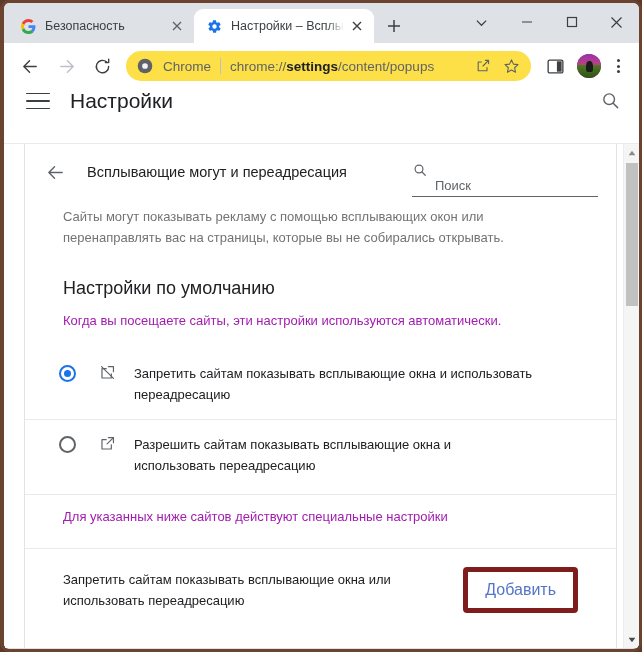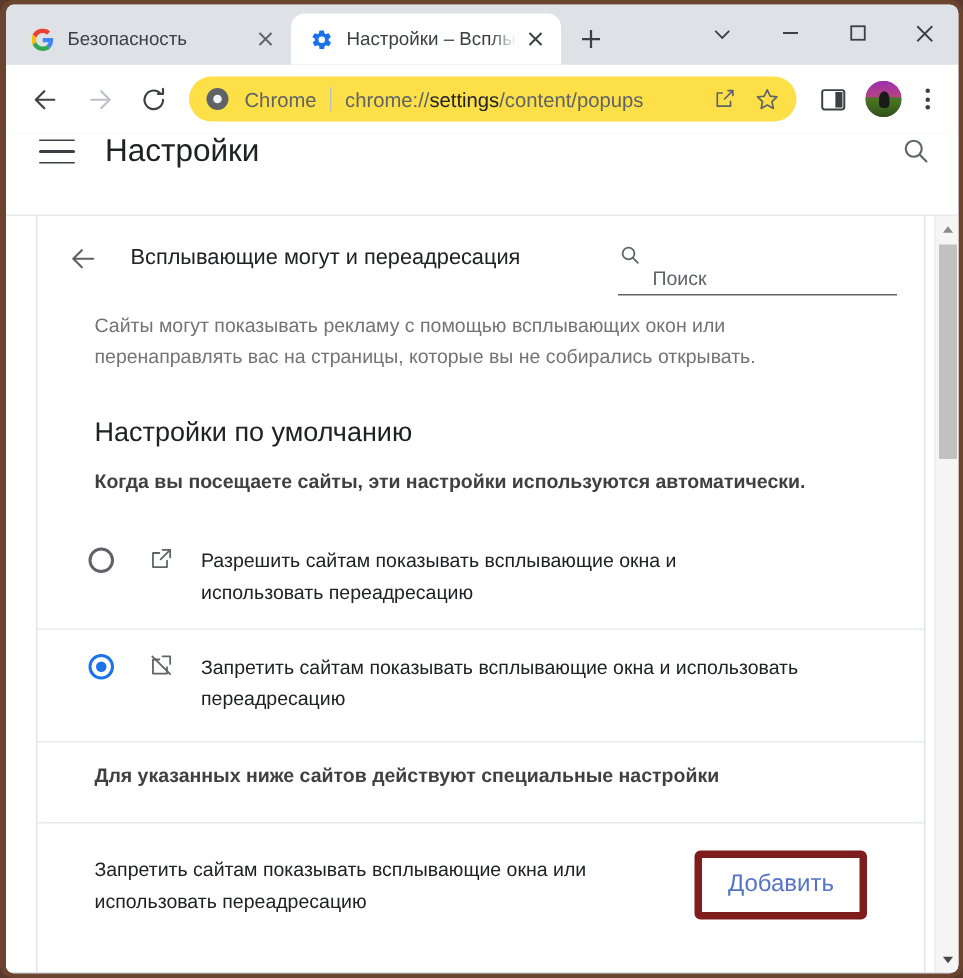--- a/index.html
+++ b/index.html
@@ -135,21 +135,21 @@
     flex: 0 0 1px;
   }
   .omni-url {
     flex: 1 1 auto;
     font-size: 13.5px;
     color: #5f6368;
     white-space: nowrap;
     overflow: hidden;
     min-width: 0;
   }
-  .omni-url b { color: #202124; font-weight: 400; }
+  .omni-url b { color: #202124; font-weight: 700; }
   .omni-right { display: flex; align-items: center; flex: 0 0 auto; }
   .omni-btn {
     width: 26px; height: 26px;
     display: flex; align-items: center; justify-content: center;
     color: #5f6368;
     margin: 0 1px;
   }
 
   .avatar {
     width: 24px; height: 24px;
@@ -290,23 +290,22 @@
 
   .section-title {
     padding: 30px 38px 0 38px;
     font-size: 18px;
     color: #202124;
     font-weight: 400;
   }
   .section-sub {
     padding: 12px 38px 0 38px;
     font-size: 13px;
-    color: #404040;
+    color: #a21caf;
     line-height: 1.5;
-    font-weight: bold;
   }
 
   .radio-list { margin-top: 18px; }
   .radio-row {
     display: flex;
     align-items: flex-start;
     padding: 14px 38px 14px 34px;
     position: relative;
   }
   .radio-row + .radio-row { border-top: 1px solid #e8eaed; }
@@ -578,41 +577,41 @@
         </div>
 
         <div class="desc">Сайты могут показывать рекламу с помощью всплывающих окон или перенаправлять вас на страницы, которые вы не собирались открывать.</div>
 
         <div class="section-title">Настройки по умолчанию</div>
         <div class="section-sub">Когда вы посещаете сайты, эти настройки используются автоматически.</div>
 
         <div class="radio-list">
 
           <div class="radio-row">
+            <span class="radio checked"></span>
+            <span class="radio-icon">
+              <svg width="17" height="17" viewBox="0 0 20 20">
+                <path d="M11 3 H17 V9" stroke="#5f6368" stroke-width="1.4" fill="none" stroke-linecap="round" stroke-linejoin="round"></path>
+                <path d="M14.5 11.5 V16.5 H3.5 V5.5 H8.5" stroke="#5f6368" stroke-width="1.4" fill="none" stroke-linecap="round" stroke-linejoin="round"></path>
+                <path d="M3 3 L17 17" stroke="#5f6368" stroke-width="1.4" stroke-linecap="round"></path>
+              </svg>
+            </span>
+            <span class="radio-label">Запретить сайтам показывать всплывающие окна и использовать переадресацию</span>
+          </div>
+
+          <div class="radio-row">
             <span class="radio"></span>
             <span class="radio-icon">
               <svg width="17" height="17" viewBox="0 0 20 20">
                 <path d="M11 3 H17 V9" stroke="#5f6368" stroke-width="1.4" fill="none" stroke-linecap="round" stroke-linejoin="round"></path>
                 <path d="M17 3 L9.5 10.5" stroke="#5f6368" stroke-width="1.4" stroke-linecap="round"></path>
                 <path d="M14.5 11.5 V16.5 H3.5 V5.5 H8.5" stroke="#5f6368" stroke-width="1.4" fill="none" stroke-linecap="round" stroke-linejoin="round"></path>
               </svg>
             </span>
             <span class="radio-label">Разрешить сайтам показывать всплывающие окна и использовать переадресацию</span>
-          </div>
-
-          <div class="radio-row">
-            <span class="radio checked"></span>
-            <span class="radio-icon">
-              <svg width="17" height="17" viewBox="0 0 20 20">
-                <path d="M11 3 H17 V9" stroke="#5f6368" stroke-width="1.4" fill="none" stroke-linecap="round" stroke-linejoin="round"></path>
-                <path d="M14.5 11.5 V16.5 H3.5 V5.5 H8.5" stroke="#5f6368" stroke-width="1.4" fill="none" stroke-linecap="round" stroke-linejoin="round"></path>
-                <path d="M3 3 L17 17" stroke="#5f6368" stroke-width="1.4" stroke-linecap="round"></path>
-              </svg>
-            </span>
-            <span class="radio-label">Запретить сайтам показывать всплывающие окна и использовать переадресацию</span>
           </div>
         </div>
 
         <div class="divider"></div>
 
         <div class="section-sub">Для указанных ниже сайтов действуют специальные настройки</div>
 
         <div class="divider" style="margin-top:22px;"></div>
 
         <div class="exc-row">

